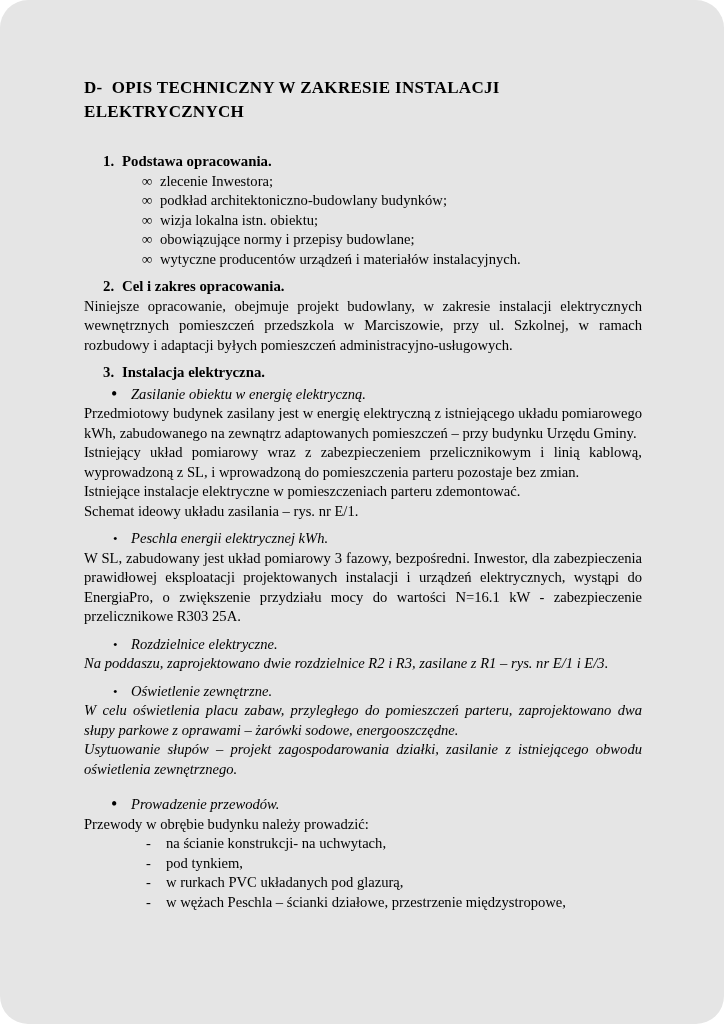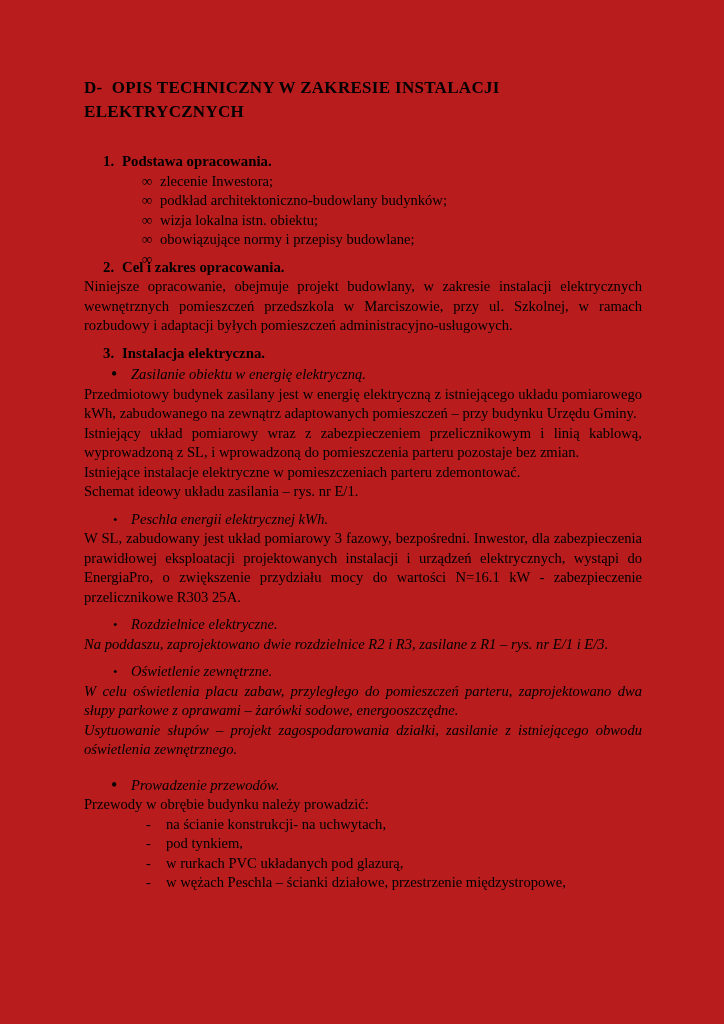--- a/index.html
+++ b/index.html
@@ -4,26 +4,27 @@
 <style>
   html, body {
     margin: 0;
     padding: 0;
     background: #ffffff;
   }
   .page {
     position: relative;
     width: 724px;
     height: 1024px;
-    background: #b91c1c;
+    background: #e5e5e5;
     overflow: hidden;
     font-family: "Liberation Serif", "DejaVu Serif", serif;
     color: #000000;
     box-sizing: border-box;
     padding: 76px 82px 0 84px;
+    border-radius: 28px;
   }
   .title {
     font-size: 17px;
     font-weight: bold;
     line-height: 24px;
     max-width: 480px;
     white-space: pre-wrap;
     letter-spacing: 0.3px;
     margin: 0;
   }
@@ -112,21 +113,21 @@
   <h1 class="title">D-  OPIS TECHNICZNY W ZAKRESIE INSTALACJI ELEKTRYCZNYCH</h1>
 
   <div class="sec-heading first">
     <span class="num">1.</span><span>Podstawa opracowania.</span>
   </div>
   <ul class="inf-list">
     <li><span class="marker">∞</span><span>zlecenie Inwestora;</span></li>
     <li><span class="marker">∞</span><span>podkład architektoniczno-budowlany budynków;</span></li>
     <li><span class="marker">∞</span><span>wizja lokalna istn. obiektu;</span></li>
     <li><span class="marker">∞</span><span>obowiązujące normy i przepisy budowlane;</span></li>
-    <li><span class="marker">∞</span></li>
+    <li><span class="marker">∞</span><span>wytyczne producentów urządzeń i materiałów instalacyjnych.</span></li>
   </ul>
 
   <div class="sec-heading">
     <span class="num">2.</span><span>Cel i zakres opracowania.</span>
   </div>
   <p class="body-text">Niniejsze opracowanie, obejmuje projekt budowlany, w zakresie instalacji elektrycznych wewnętrznych pomieszczeń przedszkola w Marciszowie, przy ul. Szkolnej, w ramach rozbudowy i adaptacji byłych pomieszczeń administracyjno-usługowych.</p>
 
   <div class="sec-heading">
     <span class="num">3.</span><span>Instalacja elektryczna.</span>
   </div>

